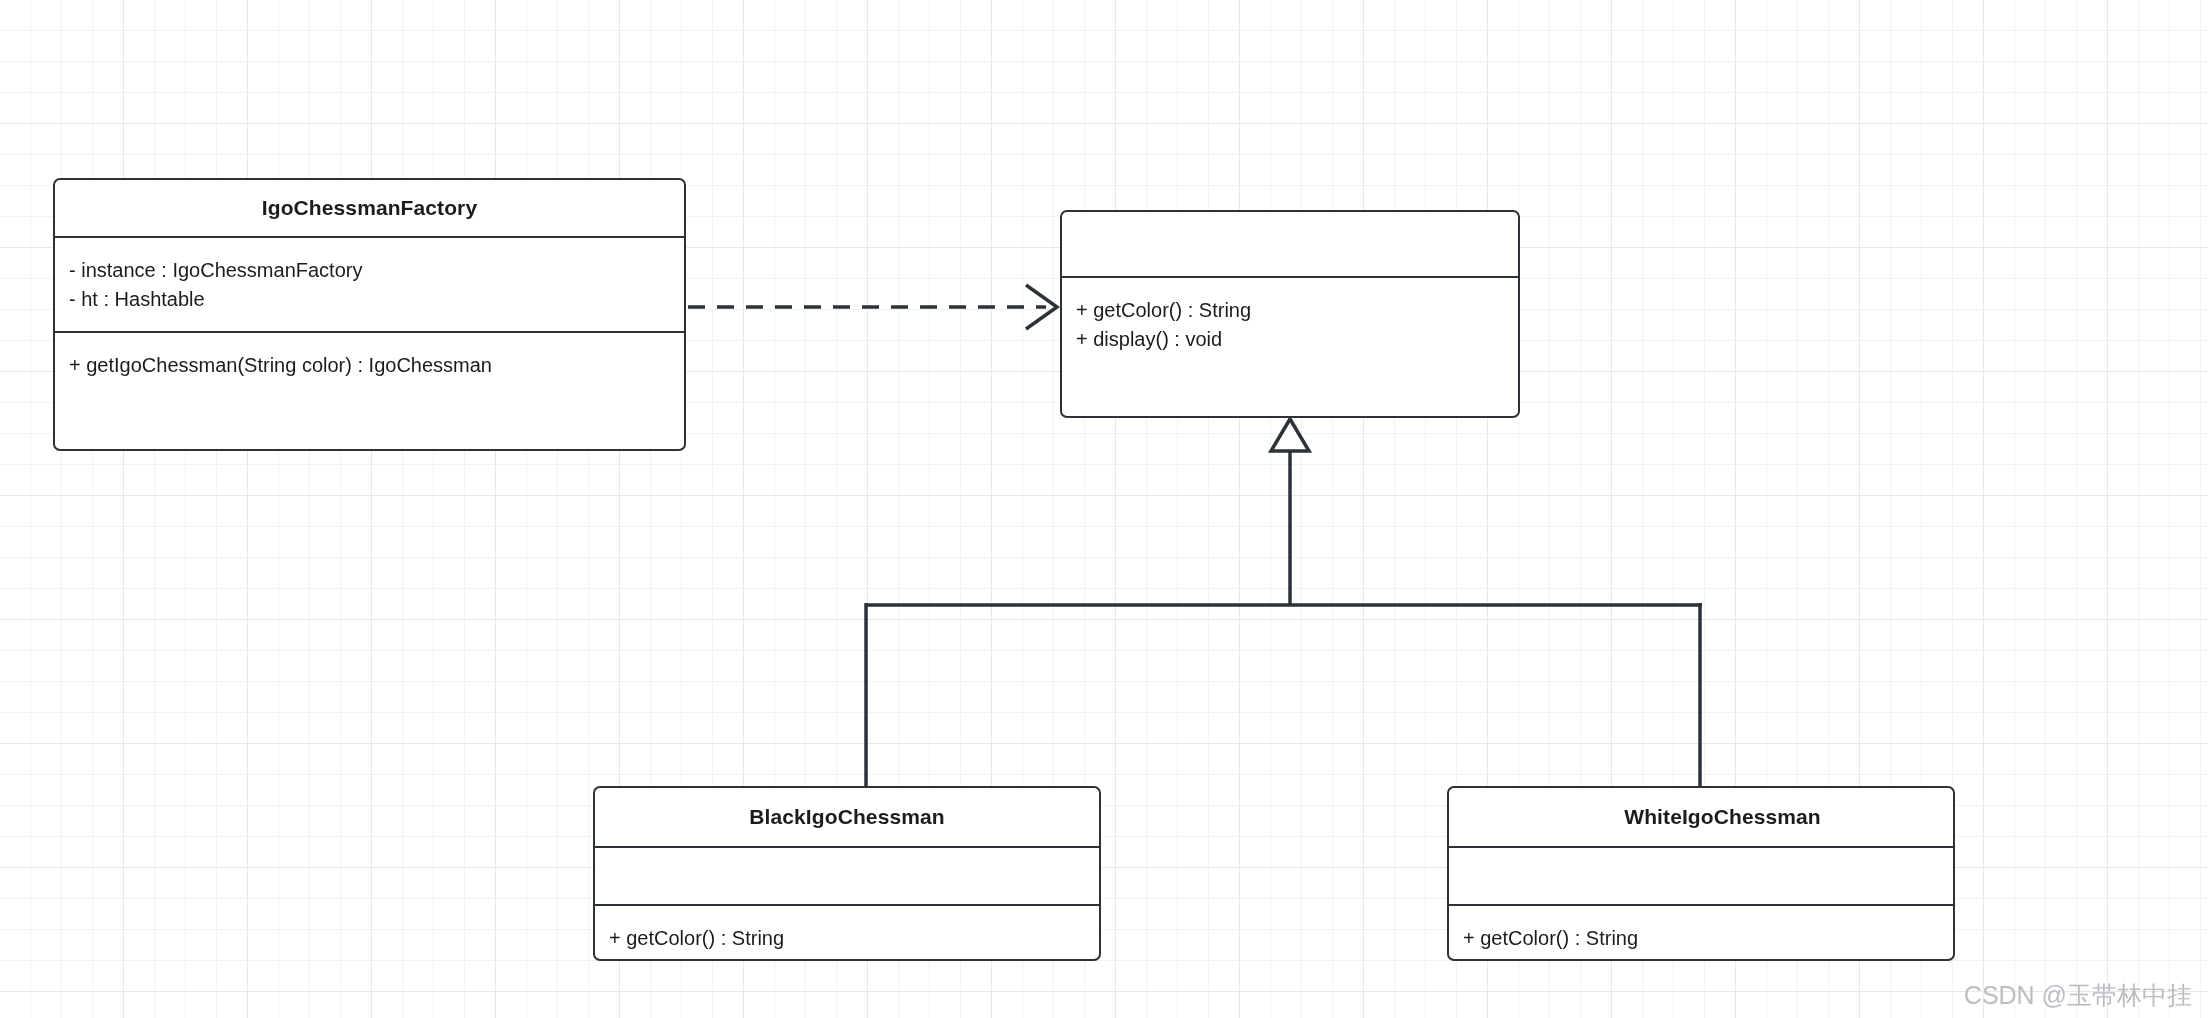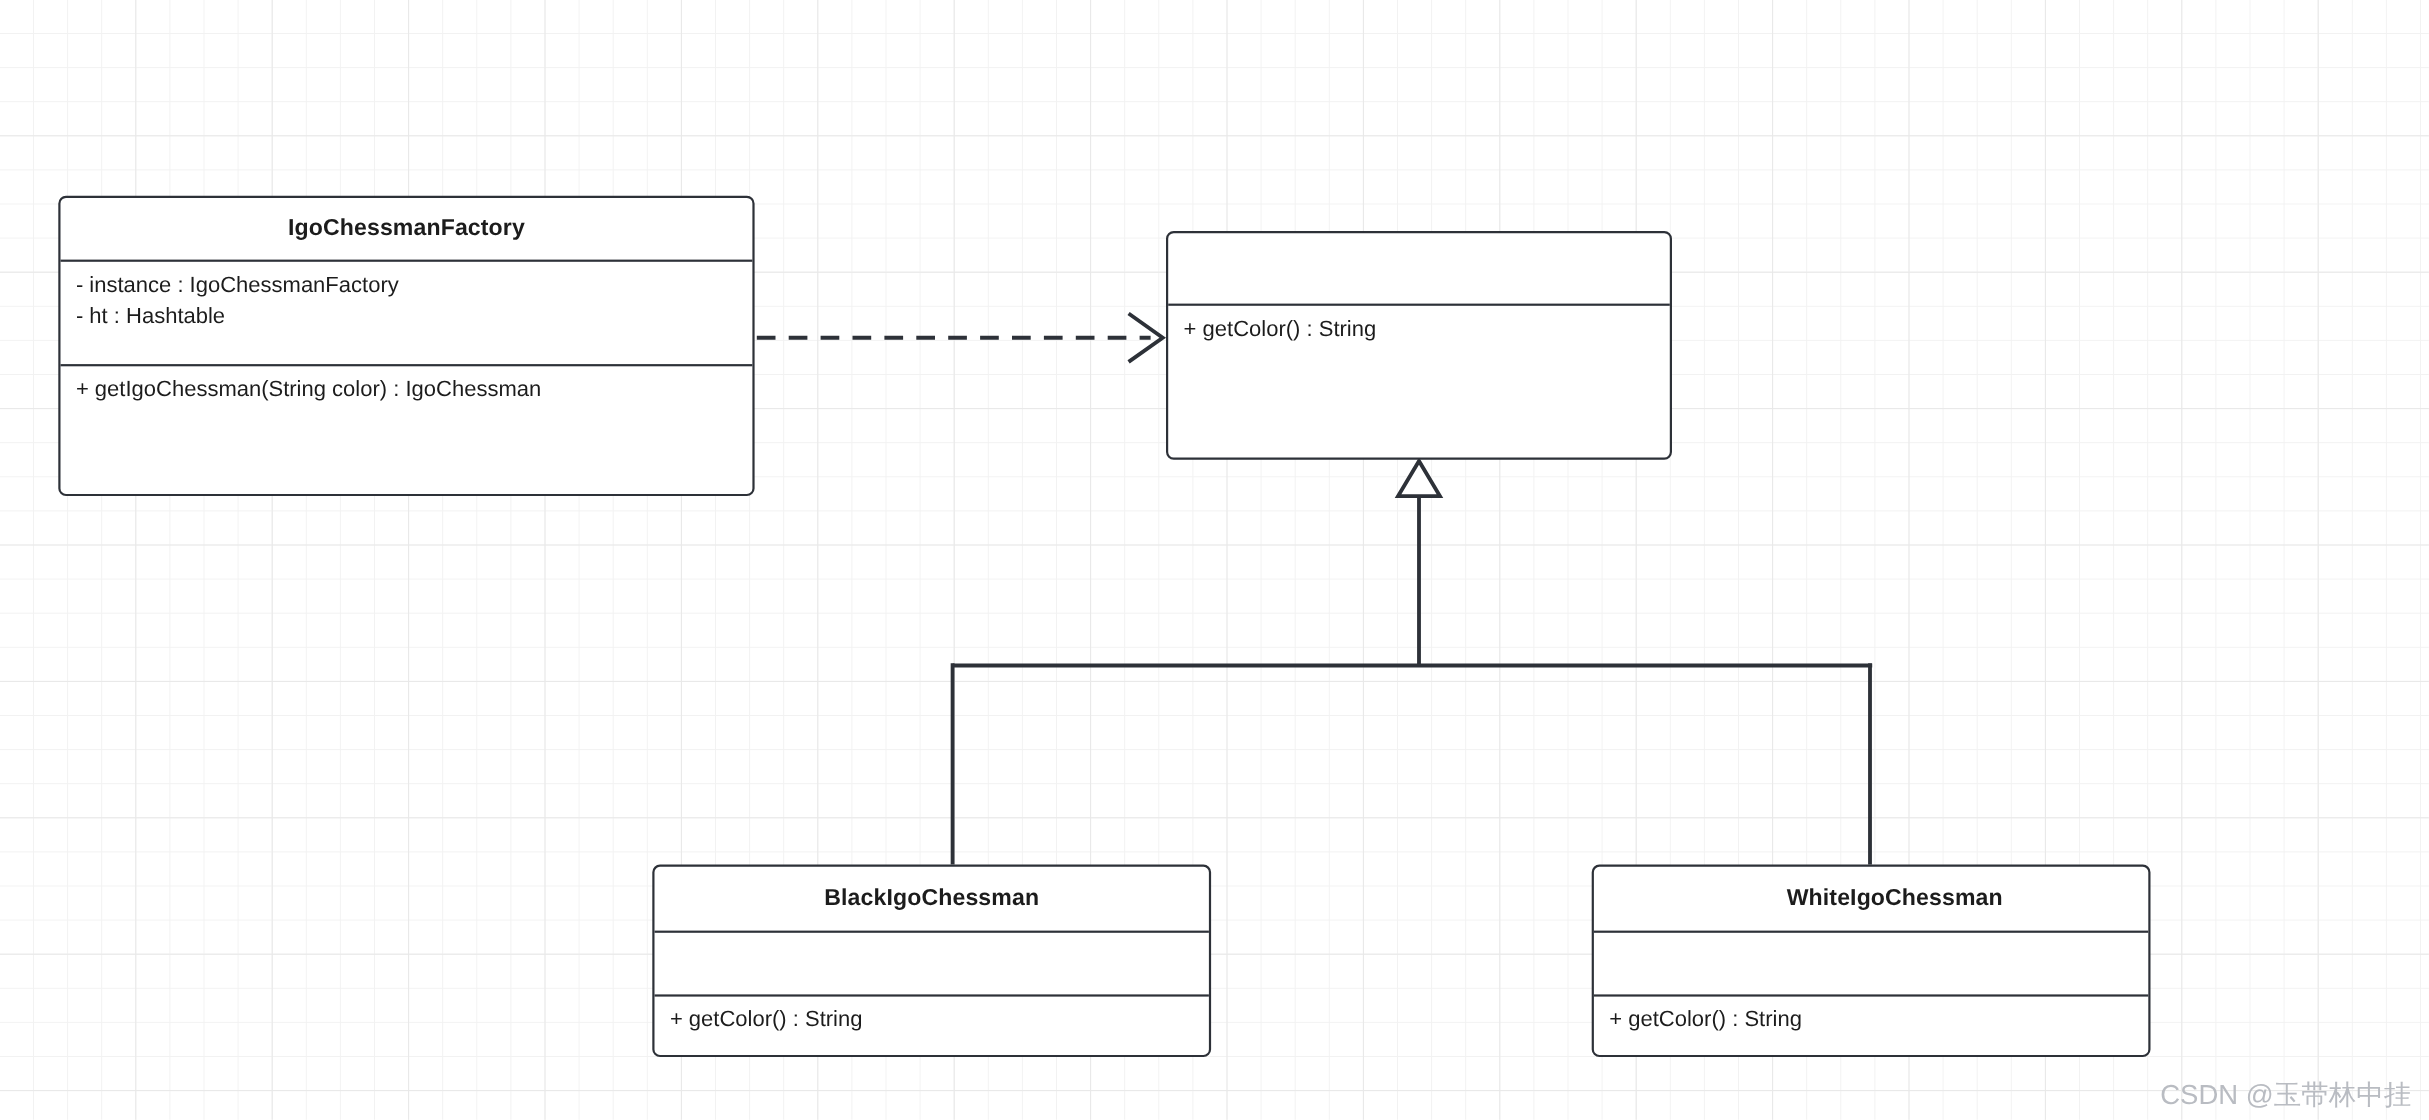--- a/index.html
+++ b/index.html
@@ -57,21 +57,21 @@
     display: flex;
     align-items: center;
     justify-content: center;
     font-weight: bold;
     font-size: 21px;
     color: #1c1c1c;
     letter-spacing: 0.1px;
   }
 
   .uml-members {
-    padding: 7px 0 6px 14px;
+    padding: 18px 0 6px 14px;
     display: flex;
     flex-direction: column;
     justify-content: flex-start;
   }
 
   .uml-member {
     font-size: 20px;
     line-height: 29px;
     color: #1c1c1c;
     white-space: nowrap;
@@ -139,20 +139,21 @@
     </div>
     <div class="uml-compartment uml-members" style="flex:1;">
       <div class="uml-member">+ getIgoChessman(String color) : IgoChessman</div>
     </div>
   </div>
 
   <div class="uml-class" style="left:1060px; top:210px; width:460px; height:208px;">
     <div class="uml-compartment uml-members uml-empty" style="height:64px;"></div>
     <div class="uml-compartment uml-members" style="flex:1;">
       <div class="uml-member">+ getColor() : String</div>
+      <div class="uml-member">+ display() : void</div>
     </div>
   </div>
 
   <div class="uml-class" style="left:593px; top:786px; width:508px; height:175px;">
     <div class="uml-compartment uml-title" style="height:58px;">BlackIgoChessman</div>
     <div class="uml-compartment uml-members uml-empty" style="height:58px;"></div>
     <div class="uml-compartment uml-members" style="flex:1;">
       <div class="uml-member">+ getColor() : String</div>
     </div>
   </div>

